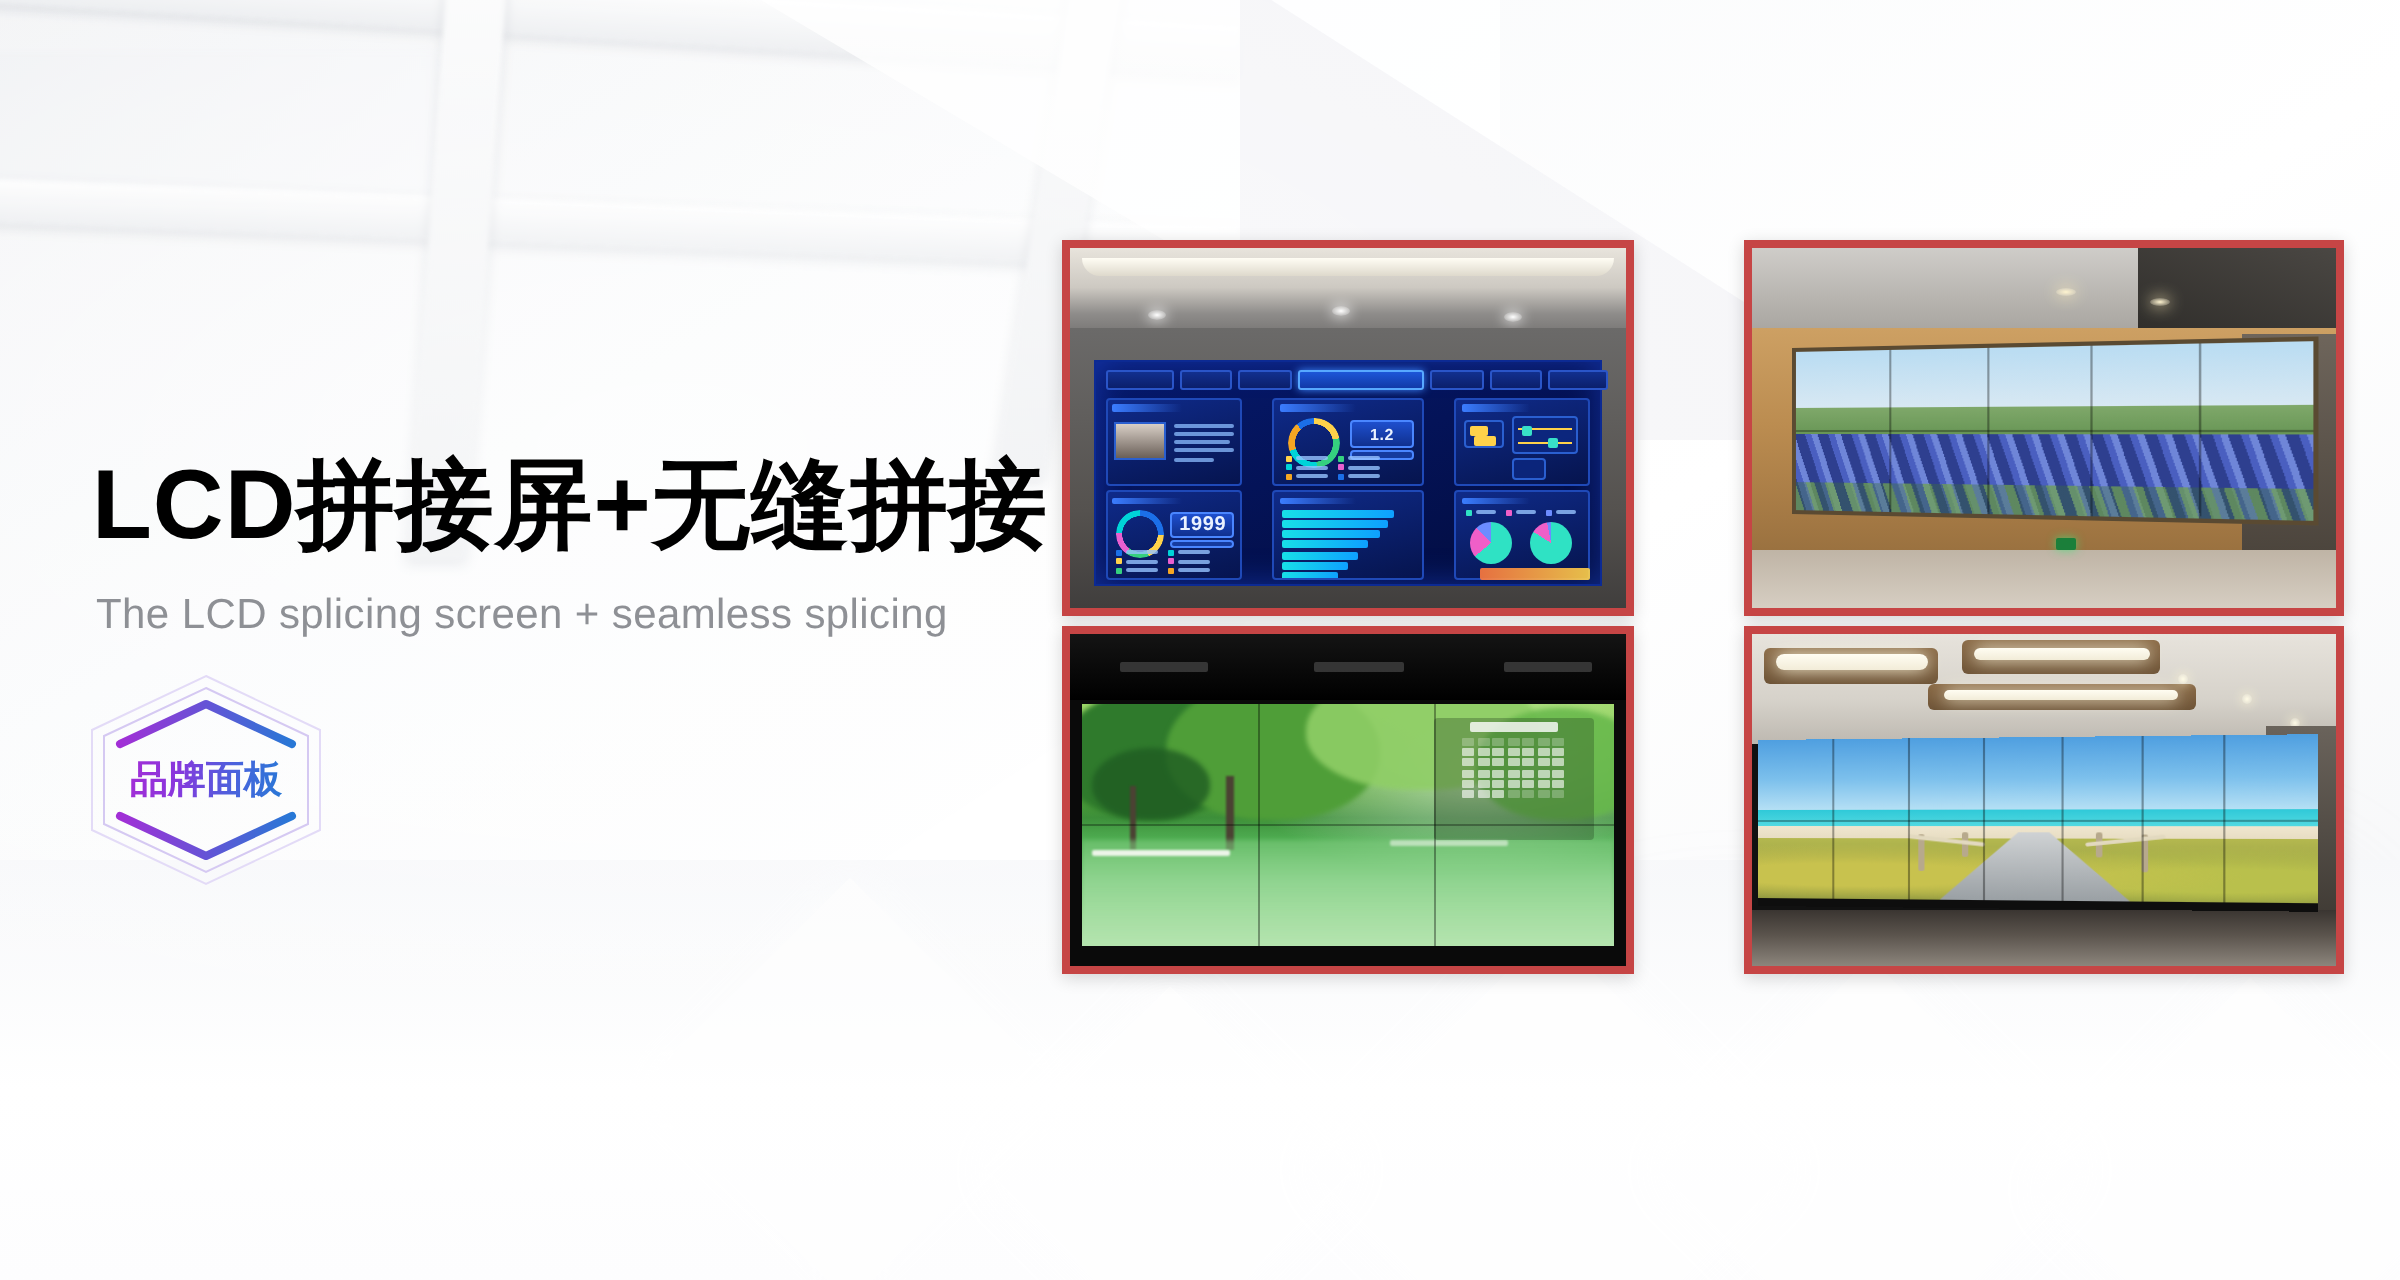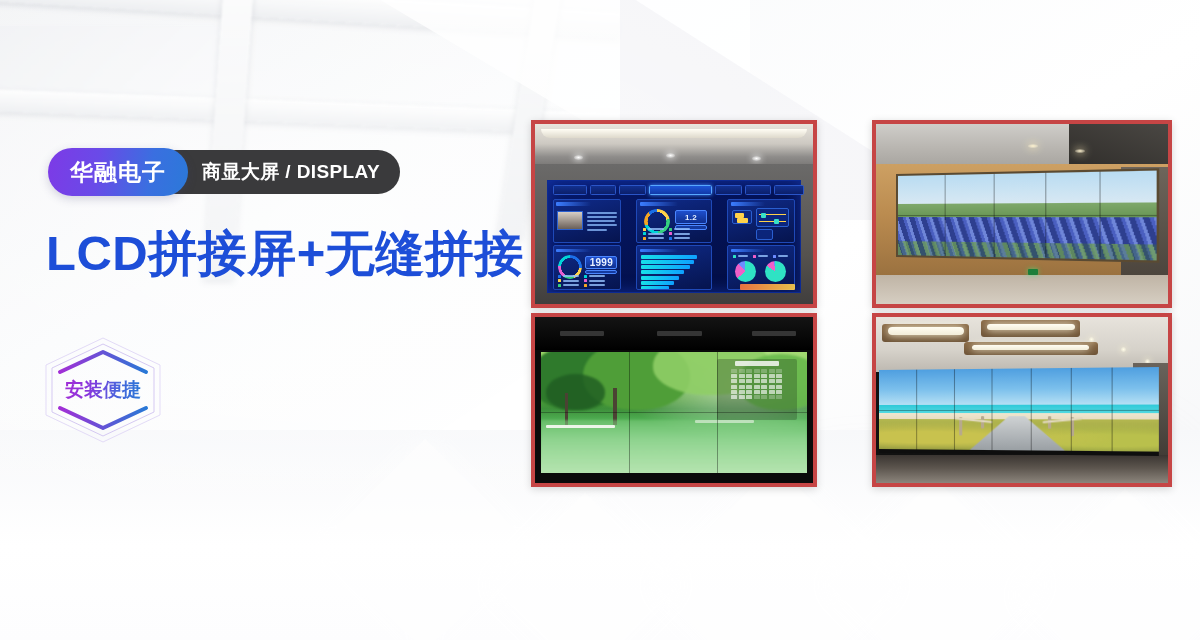--- a/index.html
+++ b/index.html
@@ -63,21 +63,21 @@
   .badge-pill {
     position:relative; z-index:3; height:48px; padding:0 22px;
     border-radius:26px; display:flex; align-items:center; justify-content:center;
     background:linear-gradient(100deg,#7d3ae6 0%,#6a4ae8 35%,#3a6fe0 72%,#2b79d9 100%);
     color:#ffffff; font-size:23px; font-weight:700; letter-spacing:1px; white-space:nowrap;
     box-shadow:0 3px 10px rgba(70,70,120,.22);
   }
 
   .title {
     position:absolute; left:0; top:225px; width:520px;
-    font-size:49px; font-weight:700; color:#1d4ed8; letter-spacing:.5px; white-space:nowrap;
+    font-size:49px; font-weight:700; color:#000000; letter-spacing:.5px; white-space:nowrap;
     line-height:1.15;
   }
   .subtitle {
     position:absolute; left:2px; top:296px; width:520px;
     font-size:21px; font-weight:400; color:#8e9095; letter-spacing:.2px; white-space:nowrap;
   }
 
   
   .feats { position:absolute; left:-2px; top:336px; display:flex; gap:8px; }
   .feat { position:relative; width:118px; height:108px;
@@ -263,48 +263,45 @@
   <div class="dia d5"></div>
   <div class="dia d4"></div>
   <div class="dia d1"></div>
   <div class="dia d2"></div>
   <div class="dia d3"></div>
   <div class="vign"></div>
 </div>
 
 <div class="left">
 
-  <div class="badge-row">
-    <div class="badge-pill">华融电子</div>
-    <div class="badge-dark">商显大屏 / DISPLAY</div>
-  </div>
 
   <div class="title">LCD拼接屏+无缝拼接</div>
 
+  <div class="subtitle">The LCD splicing screen + seamless splicing</div>
 
   <div class="feats">
-
-
 
 
     <div class="feat">
       <svg viewBox="0 0 118 108">
         <defs>
-          <linearGradient id="hg4" x1="0" y1="0" x2="1" y2="0">
+          <linearGradient id="hg2" x1="0" y1="0" x2="1" y2="0">
             <stop offset="0%" stop-color="#a22fd6"></stop>
               <stop offset="100%" stop-color="#2878d6"></stop>
           </linearGradient>
         </defs>
         <polygon points="59,8 110,32 110,76 59,100 8,76 8,32" fill="none" stroke="#d5c9f2" stroke-width="1"></polygon>
         <polygon points="59,2 116,29 116,79 59,106 2,79 2,29" fill="none" stroke="#e3dbf7" stroke-width="1"></polygon>
-        <polyline points="16,36 59,16 102,36" fill="none" stroke="url(#hg4)" stroke-width="4" stroke-linecap="round" stroke-linejoin="round"></polyline>
-        <polyline points="16,72 59,92 102,72" fill="none" stroke="url(#hg4)" stroke-width="4" stroke-linecap="round" stroke-linejoin="round"></polyline>
+        <polyline points="16,36 59,16 102,36" fill="none" stroke="url(#hg2)" stroke-width="4" stroke-linecap="round" stroke-linejoin="round"></polyline>
+        <polyline points="16,72 59,92 102,72" fill="none" stroke="url(#hg2)" stroke-width="4" stroke-linecap="round" stroke-linejoin="round"></polyline>
       </svg>
-      <span class="feat-label">安装便捷</span>
+      <span class="feat-label">品牌面板</span>
     </div>
+
+
 
   </div>
 </div>
 
 <div class="photo ph-dash">
   <div class="inner">
     <div class="room-ceiling"></div>
     <div class="cove"></div>
     <div class="spot" style="left:14%;top:17%"></div>
     <div class="spot" style="left:47%;top:16%"></div>

